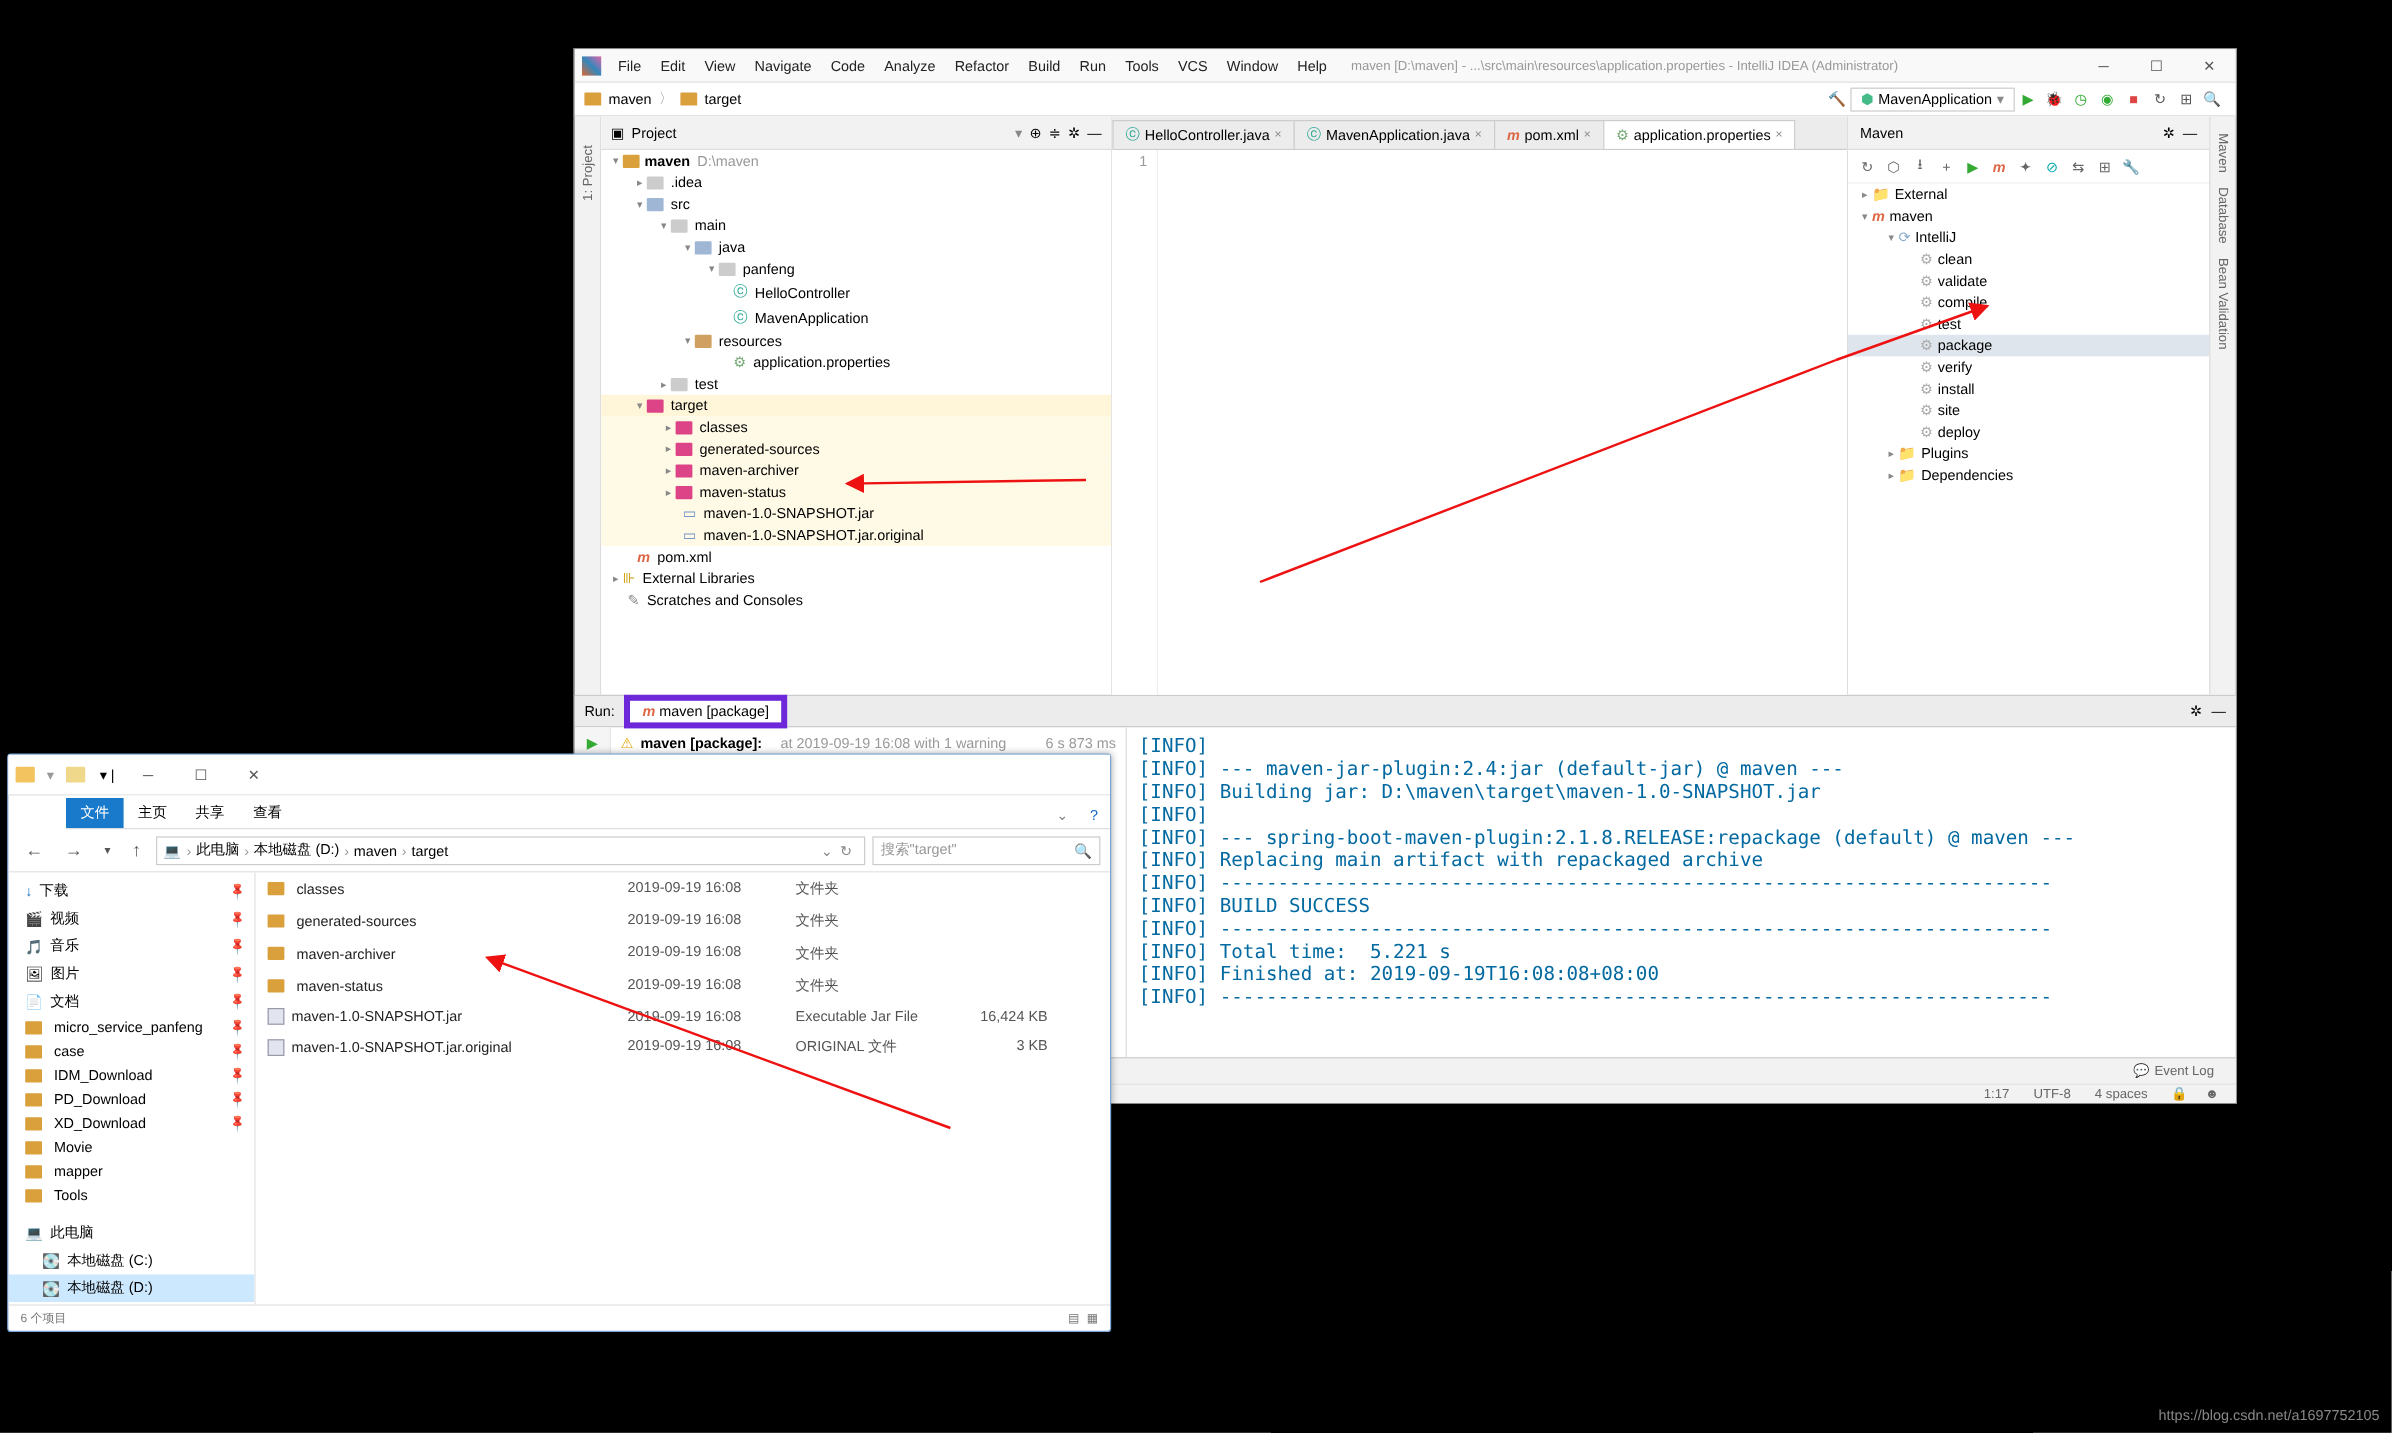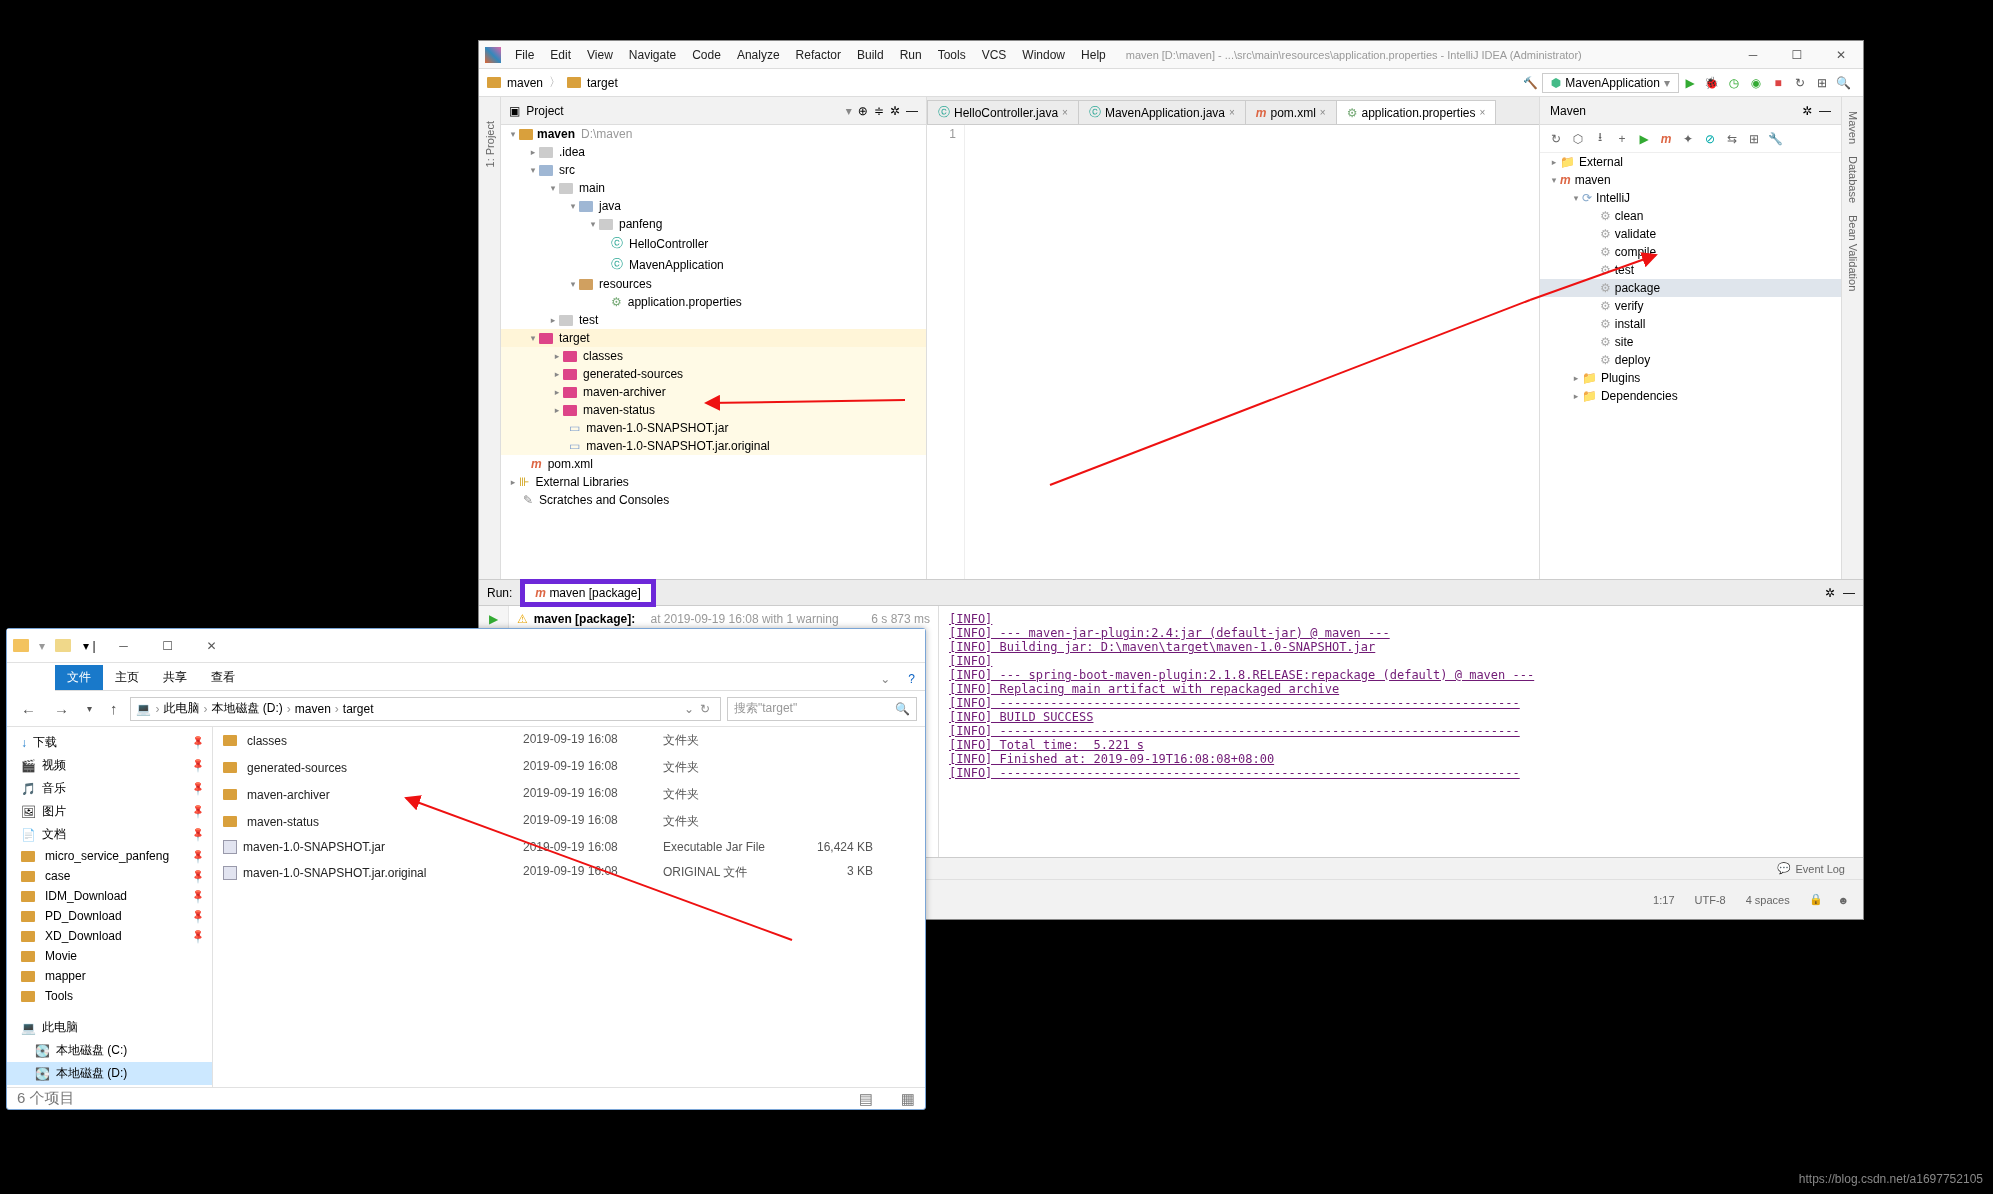--- a/index.html
+++ b/index.html
@@ -56,21 +56,21 @@
 
 .right-gutter { width: 22px; background: #f2f2f2; border-left: 1px solid #ddd; display: flex; flex-direction: column; align-items: center; padding-top: 8px; }
 .right-gutter .g-label { writing-mode: vertical-lr; font-size: 11px; color: #666; padding: 6px 0; }
 
 .run-panel { height: 340px; background: #fff; border-top: 1px solid #ccc; display: flex; flex-direction: column; }
 .run-tabs { height: 26px; display: flex; align-items: center; gap: 8px; background: #ececec; padding: 0 8px; border-bottom: 1px solid #ccc; }
 .run-body { flex: 1; display: flex; overflow: hidden; }
 .run-left { width: 460px; border-right: 1px solid #ddd; display: flex; }
 .run-left-gutter { width: 30px; background: #f5f5f5; display: flex; flex-direction: column; align-items: center; padding-top: 6px; gap: 6px; border-right: 1px solid #e5e5e5; }
 .run-left-content { flex: 1; padding: 6px 8px; font-size: 12px; }
-.run-console { flex: 1; padding: 6px 10px; font-family: Consolas, monospace; font-size: 12px; color: #701a75; overflow: auto; white-space: pre; text-decoration: underline; }
+.run-console { flex: 1; padding: 6px 10px; font-family: Consolas, monospace; font-size: 16px; color: #0369a1; overflow: auto; white-space: pre; }
 .statusbar { height: 22px; background: #f2f2f2; border-top: 1px solid #ccc; display: flex; align-items: center; font-size: 11px; color: #666; padding: 0 10px; }
 .statusbar > div { padding: 0 8px; }
 .statusbar .grow { flex: 1; }
 
 
 .explorer { position: absolute; left: 6px; top: 628px; width: 920px; height: 482px; background: #fff; border: 1px solid #7aa5d6; border-radius: 3px; display: flex; flex-direction: column; box-shadow: 0 0 6px rgba(0,0,0,0.3); }
 .exp-topbar { height: 34px; display: flex; align-items: center; border-bottom: 1px solid #e1e1e1; background: #fff; }
 .exp-topbar .f-icon { width: 16px; height: 13px; background: #f3c35f; margin: 0 6px; border-radius: 1px; }
 .exp-topbar .path { flex: 1; font-size: 12px; color: #777; }
 .exp-win-ctl { display: flex; }
@@ -88,21 +88,21 @@
 .nav-pane { width: 206px; border-right: 1px solid #e1e1e1; font-size: 12px; overflow: auto; padding-top: 4px; }
 .nav-item { display: flex; align-items: center; padding: 3px 8px 3px 14px; gap: 6px; }
 .nav-sel { background: #cce8ff; }
 .pin { margin-left: auto; color: #999; transform: rotate(-45deg); font-size: 10px; }
 .file-pane { flex: 1; font-size: 12px; overflow: auto; }
 .file-header { display: grid; grid-template-columns: 300px 140px 140px 90px; font-size: 12px; color: #555; border-bottom: 1px solid #e5e5e5; }
 .file-header div { padding: 6px 10px; color: #305090; }
 .file-row { display: grid; grid-template-columns: 300px 140px 140px 90px; padding: 2px 0; }
 .file-row div { padding: 3px 10px; color: #555; }
 .file-row .fname { color: #222; display: flex; align-items: center; gap: 6px; }
-.exp-status { height: 22px; border-top: 1px solid #e1e1e1; font-size: 15px; display: flex; align-items: center; padding: 0 10px; color: #777; gap: 22px; }
+.exp-status { height: 22px; border-top: 1px solid #e1e1e1; font-size: 10px; display: flex; align-items: center; padding: 0 10px; color: #777; }
 .exp-status .grow { flex: 1; }
 
 
 svg.overlay { position: absolute; pointer-events: none; }
 
 .watermark { position: absolute; right: 10px; bottom: 8px; color: #888; font-size: 12px; }
 </style>
 </head>
 <body>
 
@@ -426,21 +426,21 @@
 [INFO] Finished at: 2019-09-19T16:08:08+08:00
 [INFO] ------------------------------------------------------------------------</div>
     </div>
     <div class="statusbar">
       <div class="grow"></div>
       <div style="display:flex;align-items:center;gap:4px">
           <span>💬</span>
           <span>Event Log</span>
         </div>
     </div>
-    <div style="height:40px;background:#f2f2f2;border-top:1px solid #e0e0e0;display:flex;align-items:center;font-size:11px;color:#666;padding:0 10px">
+    <div style="height:16px;background:#f2f2f2;border-top:1px solid #e0e0e0;display:flex;align-items:center;font-size:11px;color:#666;padding:0 10px">
       <div class="grow" style="flex:1"></div>
       <div style="padding:0 10px">1:17</div>
       <div style="padding:0 10px">UTF-8</div>
       <div style="padding:0 10px">4 spaces</div>
       <div style="padding:0 10px">🔒</div>
       <div style="padding:0 4px">☻</div>
     </div>
   </div>
 </div>
 

